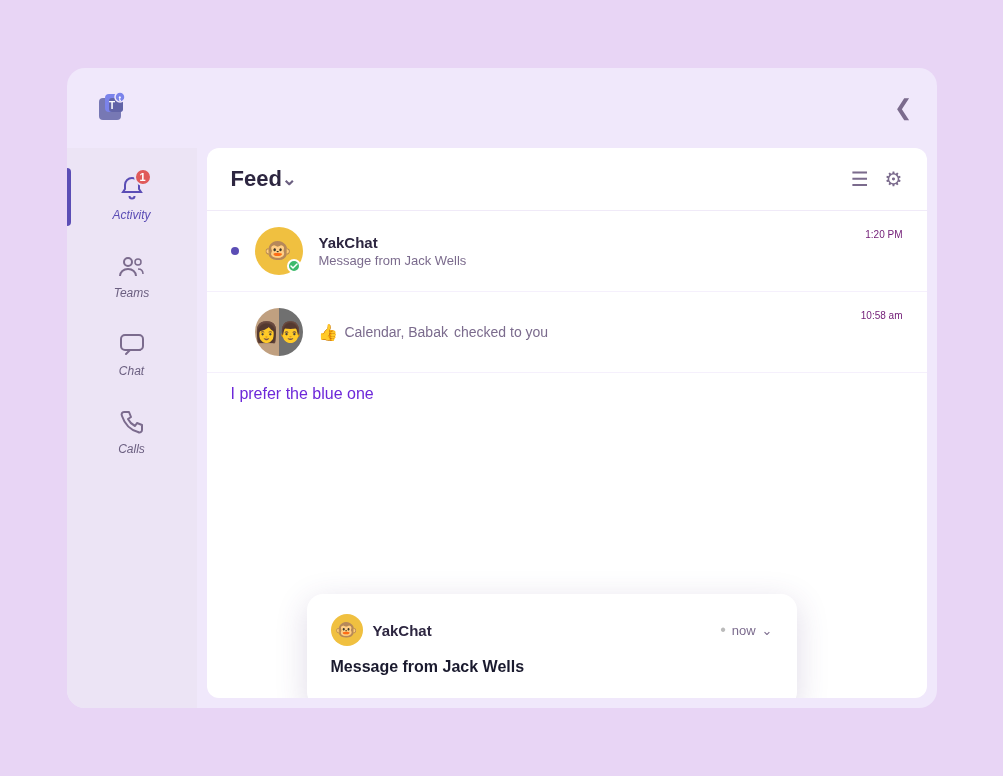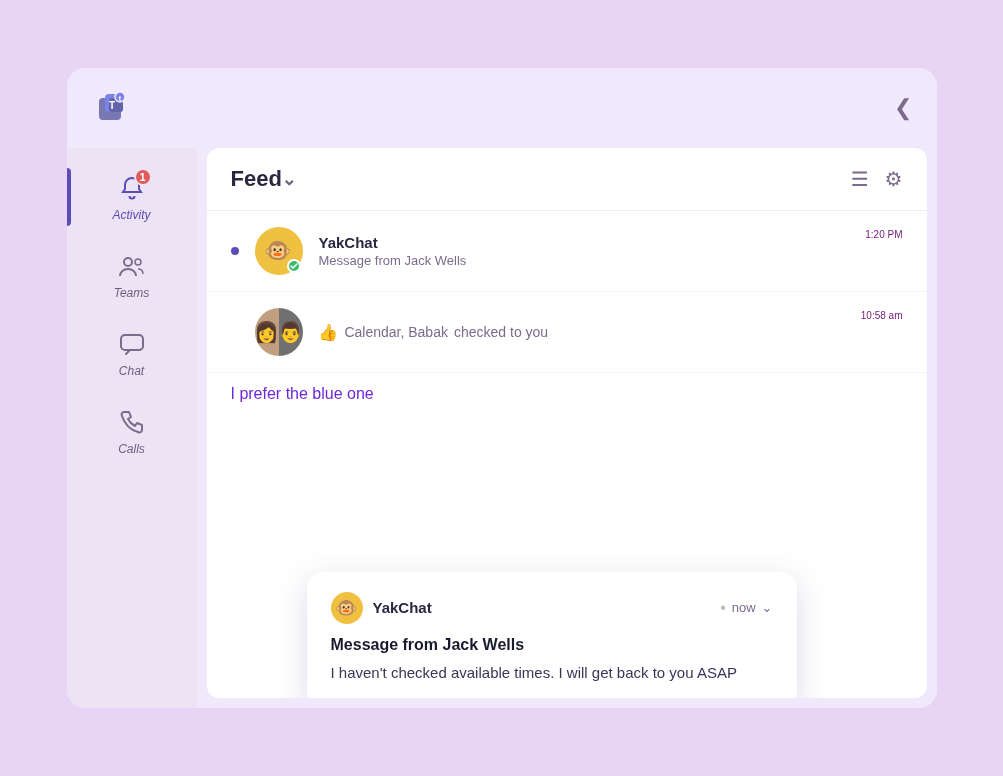--- a/index.html
+++ b/index.html
@@ -510,18 +510,17 @@
             <div class="popup-avatar">🐵</div>
             <span class="popup-sender-name">YakChat</span>
           </div>
           <div class="popup-time-wrap">
             <span class="popup-dot">•</span>
             <span class="popup-time">now</span>
             <span class="popup-chevron">⌄</span>
           </div>
         </div>
         <div class="popup-title">Message from Jack Wells</div>
-        <div class="popup-message">I haven't checked available times. I will get back to you ASAP</div>
       </div>
 
     </div>
   </div>
 </div>
 
 </body></html>

